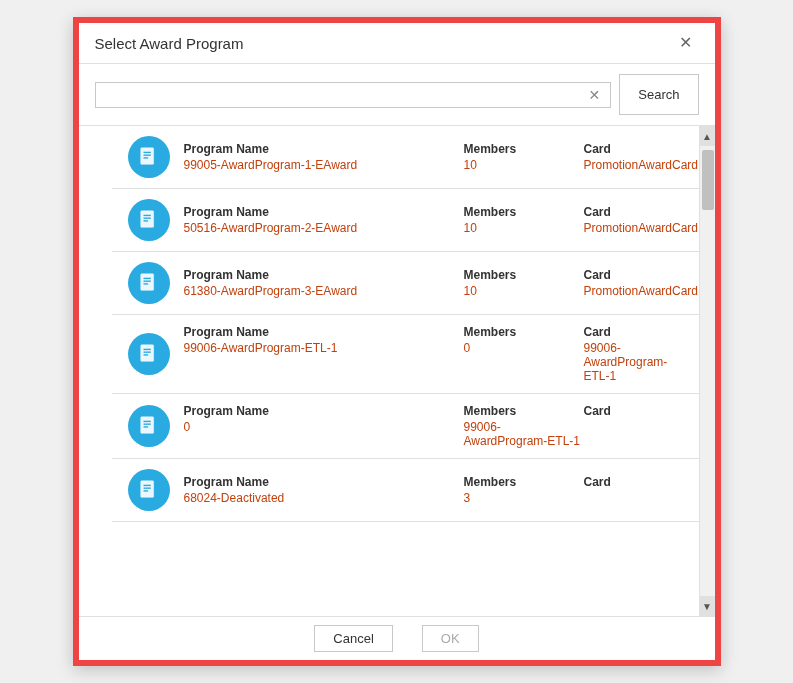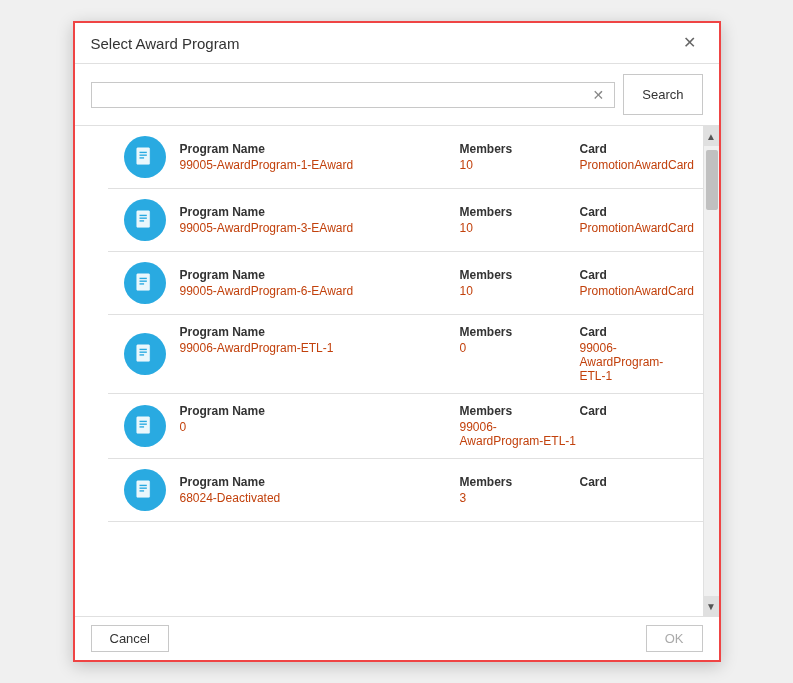--- a/index.html
+++ b/index.html
@@ -13,21 +13,21 @@
       background: #f0f0f0;
       display: flex;
       align-items: center;
       justify-content: center;
       min-height: 100vh;
     }
 
     .dialog {
       width: 648px;
       background: #ffffff;
-      border: 2px solid #ef4444;
+      border: 6px solid #ef4444;
       box-shadow: 0 4px 16px rgba(0,0,0,0.2);
     }
 
     .dialog-header {
       display: flex;
       align-items: center;
       justify-content: space-between;
       padding: 10px 16px;
       border-bottom: 1px solid #e0e0e0;
       background: #fff;
@@ -188,21 +188,21 @@
       height: 60px;
       background: #c0c0c0;
       position: absolute;
       top: 4px;
       left: 2px;
       border-radius: 2px;
     }
 
     .dialog-footer {
       display: flex;
-      justify-content: space-between;
+      justify-content: center;
       align-items: center;
       padding: 8px 16px;
       border-top: 1px solid #e0e0e0;
       gap: 8px;
     }
 
     .cancel-btn {
       background: #fff;
       border: 1px solid #c8c8c8;
       padding: 5px 18px;
@@ -273,40 +273,40 @@
           <line x1="6" y1="7" x2="14" y2="7" stroke="#29aae1" stroke-width="1.5"></line>
           <line x1="6" y1="10" x2="14" y2="10" stroke="#29aae1" stroke-width="1.5"></line>
           <line x1="6" y1="13" x2="11" y2="13" stroke="#29aae1" stroke-width="1.5"></line>
           <rect x="3" y="2" width="14" height="18" rx="1" fill="none" stroke="white" stroke-width="0.5"></rect>
         </svg>
       </div>
       <div class="item-details">
         <span class="item-label">Program Name</span>
         <span class="item-label">Members</span>
         <span class="item-label">Card</span>
-        <span class="item-value">99005-AwardProgram-3-EAward</span>
+        <span class="item-value">50516-AwardProgram-2-EAward</span>
         <span class="item-value">10</span>
         <span class="item-value">PromotionAwardCard</span>
       </div>
     </li>
           <li class="list-item">
       <div class="item-icon">
         <svg viewBox="0 0 24 24" xmlns="http://www.w3.org/2000/svg">
           <rect x="3" y="2" width="14" height="18" rx="1" fill="white" opacity="0.9"></rect>
           <line x1="6" y1="7" x2="14" y2="7" stroke="#29aae1" stroke-width="1.5"></line>
           <line x1="6" y1="10" x2="14" y2="10" stroke="#29aae1" stroke-width="1.5"></line>
           <line x1="6" y1="13" x2="11" y2="13" stroke="#29aae1" stroke-width="1.5"></line>
           <rect x="3" y="2" width="14" height="18" rx="1" fill="none" stroke="white" stroke-width="0.5"></rect>
         </svg>
       </div>
       <div class="item-details">
         <span class="item-label">Program Name</span>
         <span class="item-label">Members</span>
         <span class="item-label">Card</span>
-        <span class="item-value">99005-AwardProgram-6-EAward</span>
+        <span class="item-value">61380-AwardProgram-3-EAward</span>
         <span class="item-value">10</span>
         <span class="item-value">PromotionAwardCard</span>
       </div>
     </li>
           <li class="list-item">
       <div class="item-icon">
         <svg viewBox="0 0 24 24" xmlns="http://www.w3.org/2000/svg">
           <rect x="3" y="2" width="14" height="18" rx="1" fill="white" opacity="0.9"></rect>
           <line x1="6" y1="7" x2="14" y2="7" stroke="#29aae1" stroke-width="1.5"></line>
           <line x1="6" y1="10" x2="14" y2="10" stroke="#29aae1" stroke-width="1.5"></line>

